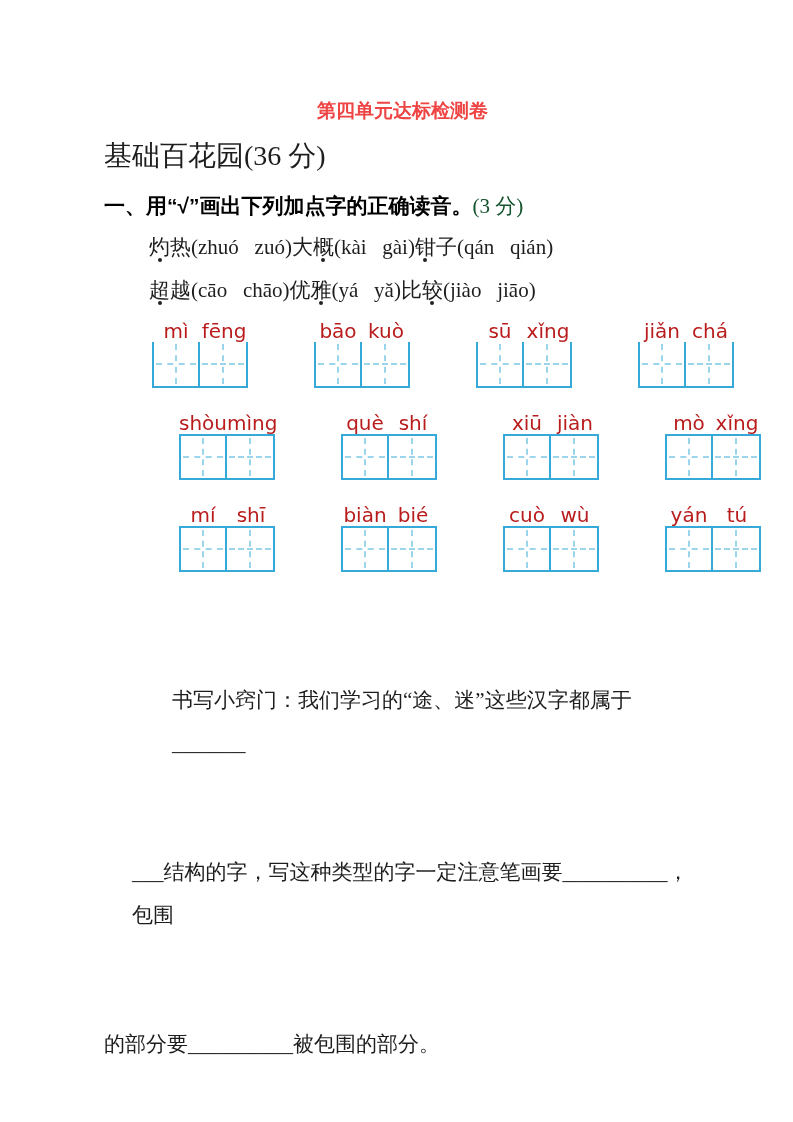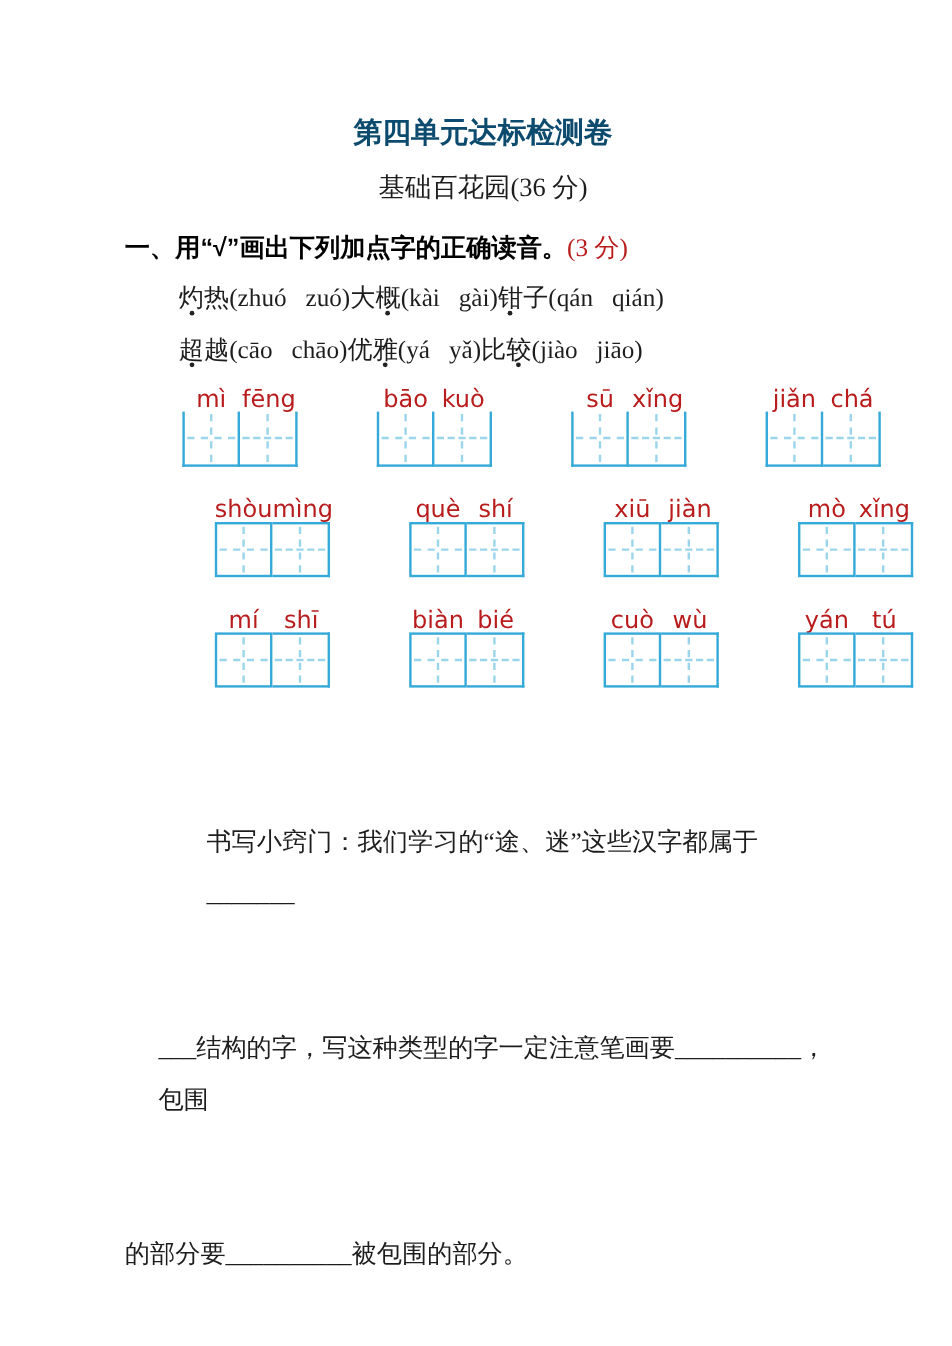--- a/index.html
+++ b/index.html
@@ -5,30 +5,30 @@
   html,body{margin:0;padding:0;}
   body{
     width:793px;height:1122px;background:#ffffff;overflow:hidden;
     font-family:"Liberation Serif","DejaVu Serif",serif;
     color:#1d1d1d;
     --grid:#35aad8;
     --grid-dash:#9bd5ec;
   }
   .page{box-sizing:border-box;width:793px;height:1122px;padding:96px 92px 0 104px;}
   .title{
-    text-align:center;font-size:24px;line-height:30px;font-weight:bold;
-    font-family:"Liberation Sans","DejaVu Sans",sans-serif;color:#0c4a6e;
-  }
-  .subtitle{text-align:center;font-size:22px;line-height:28px;margin-top:16px;}
+    text-align:center;font-size:19px;line-height:30px;font-weight:bold;
+    font-family:"Liberation Sans","DejaVu Sans",sans-serif;color:#ef4444;
+  }
+  .subtitle{font-size:28px;line-height:28px;margin-top:16px;}
   .sec-heading{
     margin-top:21px;font-size:21px;line-height:30px;font-weight:bold;color:#000;
     font-family:"Liberation Sans","DejaVu Sans",sans-serif;white-space:pre-wrap;
   }
   .sec-heading .score{
-    font-weight:normal;color:#b91c1c;
+    font-weight:normal;color:#14532d;
     font-family:"Liberation Serif","DejaVu Serif",serif;
   }
   
   .s1-rows{margin-top:5px;}
   .s1-row{display:flex;padding-left:45px;font-size:21px;line-height:43px;white-space:pre-wrap;}
   .word{white-space:pre-wrap;}
   .dotchar{position:relative;}
   .dotchar::after{
     content:"";position:absolute;left:50%;bottom:-3px;width:4px;height:4px;
     margin-left:-2px;border-radius:50%;background:#222;

